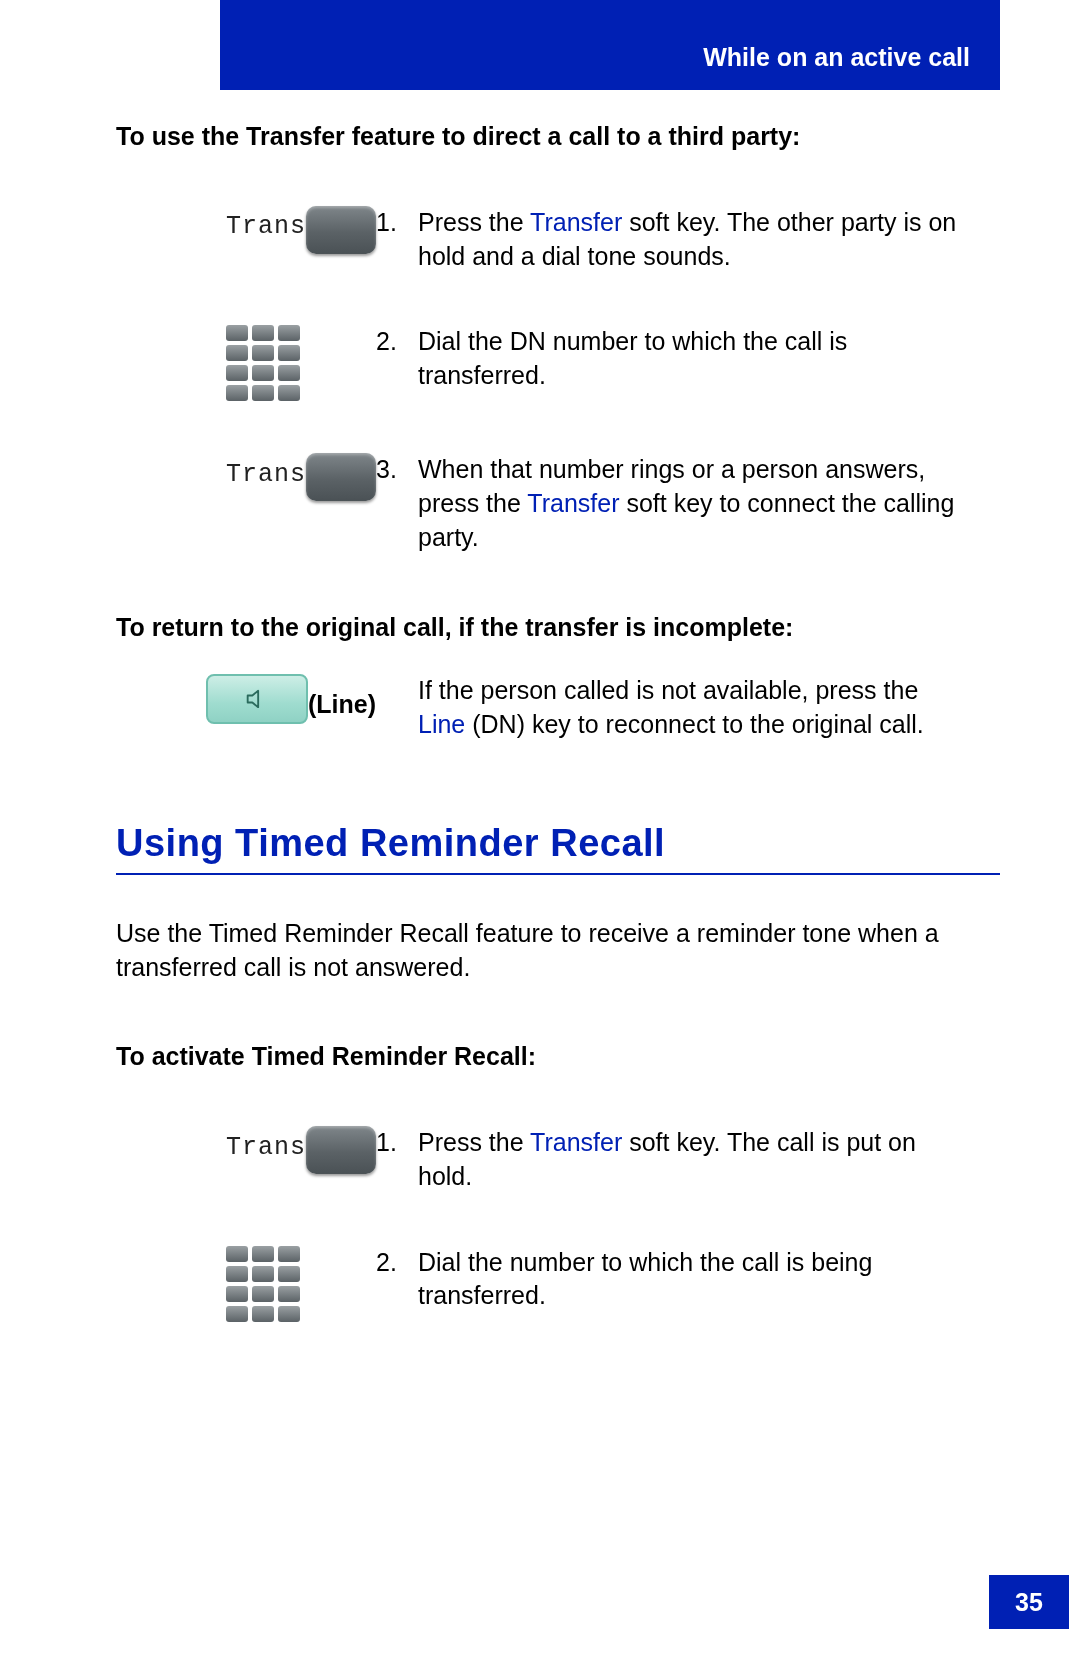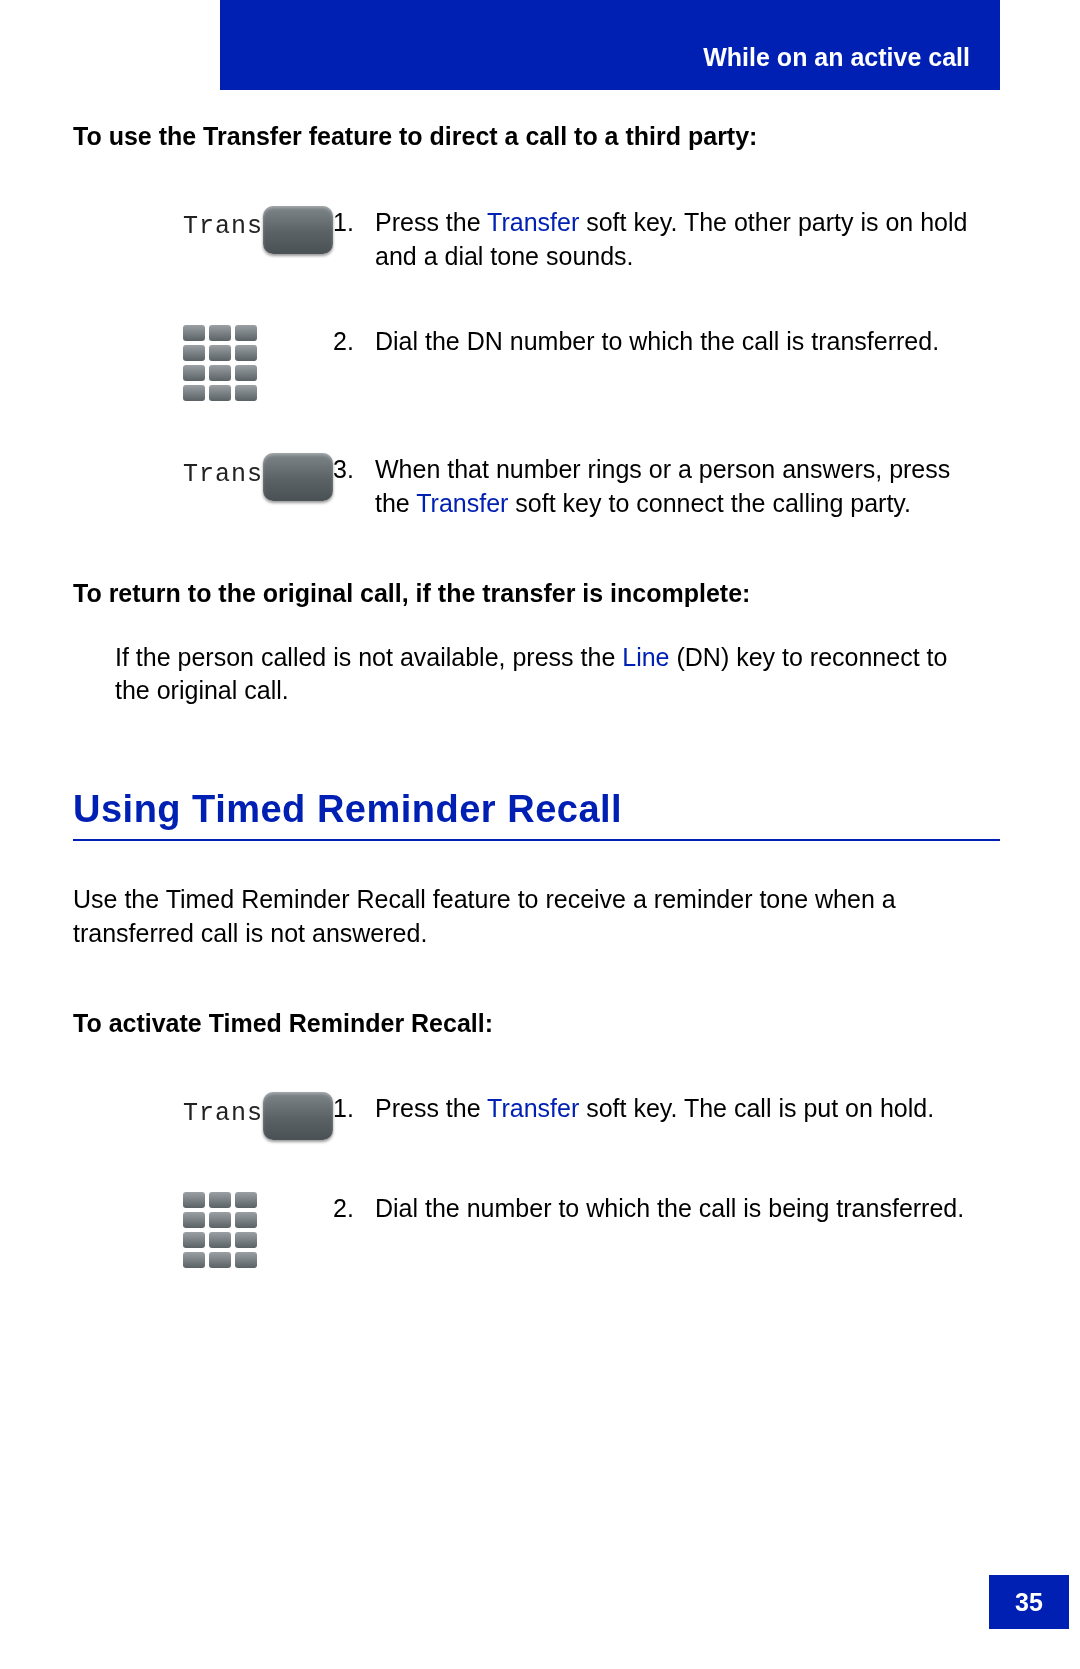--- a/index.html
+++ b/index.html
@@ -1,17 +1,17 @@
 <!DOCTYPE html>
 <html><head>
 <meta charset="utf-8">
 <style>
   * { box-sizing: border-box; margin: 0; padding: 0; }
   html, body { width: 1080px; height: 1669px; background: #fff; font-family: Arial, Helvetica, sans-serif; color: #000; }
-  .page { position: relative; width: 1080px; height: 1669px; padding: 0 80px 0 73px; }
+  .page { position: relative; width: 1080px; height: 1669px; padding: 0 80px 0 116px; }
   .header-tab { position: absolute; top: 0; left: 220px; width: 780px; height: 90px; background: #0020b4; display: flex; align-items: flex-end; justify-content: flex-end; padding: 0 30px 18px 0; }
   .header-tab span { color: #fff; font-weight: bold; font-size: 25px; }
   .content { padding-top: 120px; }
   .bold { font-weight: bold; font-size: 25px; line-height: 1.35; }
   .para { font-size: 25px; line-height: 1.35; }
   .kw { color: #0020b4; font-weight: normal; }
   .step-row { display: flex; align-items: flex-start; margin-top: 52px; }
   .icon-col { width: 260px; flex: 0 0 260px; display: flex; flex-direction: row; align-items: center; padding-left: 110px; }
   .icon-col.centered { align-items: center; }
   .step-body { flex: 1; display: flex; align-items: flex-start; font-size: 25px; line-height: 1.35; }
@@ -88,20 +88,28 @@
         <div class="step-num">3.</div>
         <div class="step-text">
           <span>When that number rings or a person answers, press the </span><span class="kw">Transfer</span><span> soft key to connect the calling party.</span>
         </div>
       </div>
     </div>
 
     <p class="bold" style="margin-top:56px;">To return to the original call, if the transfer is incomplete:</p>
 
     <div class="step-row" style="margin-top:30px;">
+      <div class="icon-col centered" style="padding-left:90px;">
+        <div class="line-key">
+          <svg viewBox="0 0 24 24">
+            <path d="M4 9 L8 9 L13 5 L13 19 L8 15 L4 15 Z" fill="none" stroke="#2a6b5d" stroke-width="1.6" stroke-linejoin="round"></path>
+          </svg>
+        </div>
+        <div class="line-caption">(Line)</div>
+      </div>
       <div class="step-body">
         <div class="step-text" style="padding-left:42px;">
           <span>If the person called is not available, press the </span><span class="kw">Line</span><span> (DN) key to reconnect to the original call.</span>
         </div>
       </div>
     </div>
 
     <h2 class="section-title">Using Timed Reminder Recall</h2>
 
     <p class="para gap-lg">Use the Timed Reminder Recall feature to receive a reminder tone when a transferred call is not answered.</p>

